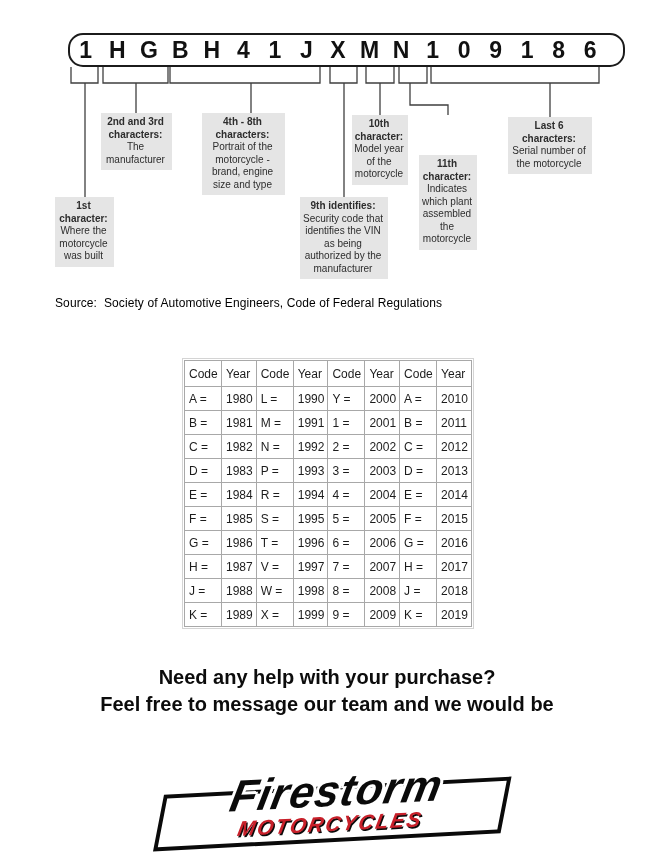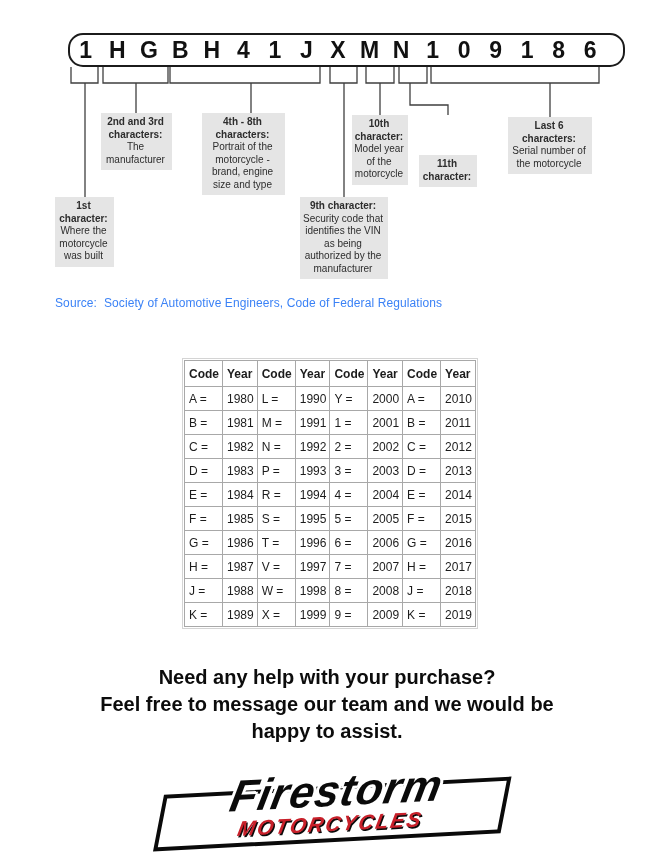--- a/index.html
+++ b/index.html
@@ -29,33 +29,33 @@
   }
   .ann .t{font-weight:bold;}
   .ann-1{left:55px;top:197px;width:59px;}
   .ann-2{left:101px;top:113px;width:71px;}
   .ann-3{left:202px;top:113px;width:83px;}
   .ann-4{left:300px;top:197px;width:88px;}
   .ann-5{left:352px;top:115px;width:56px;text-align:center;}
   .ann-6{left:419px;top:115px;width:58px;margin-top:40px;}
   .ann-7{left:508px;top:117px;width:84px;}
   .source{
-    position:absolute;left:55px;top:296px;font-size:12px;color:#3b82f6;
+    position:absolute;left:55px;top:296px;font-size:12px;color:#000000;
     white-space:pre;letter-spacing:0.1px;
   }
   
   .year-table{
     position:absolute;left:184px;top:360px;border-collapse:collapse;
     font-size:12px;color:#1c1c1c;background:#fff;
   }
   .year-table th,.year-table td{
     border:1px solid #a8a8a8;padding:0 3px 0 4px;text-align:left;
     box-sizing:border-box;white-space:nowrap;
   }
-  .year-table th{height:26px;font-weight:bold;width:37px;}
+  .year-table th{height:26px;font-weight:normal;width:37px;}
   .year-table th.yr{width:33px;}
   .year-table td{height:24px;}
   .year-table{outline:1px solid #d4d4d4;outline-offset:1px;}
   
   .help{
     position:absolute;left:0;top:656px;width:654px;text-align:center;
     font-size:20px;font-weight:bold;color:#0c0c0c;line-height:27px;margin-top:8px;
   }
   
   .logo-wrap{
@@ -135,29 +135,30 @@
     </div>
     <div class="ann ann-2">
       <span class="t">2nd and 3rd characters:</span><br> 
       <span class="b">The manufacturer</span>
     </div>
     <div class="ann ann-3">
       <span class="t">4th - 8th characters:</span><br> 
       <span class="b">Portrait of the motorcycle - brand, engine size and type</span>
     </div>
     <div class="ann ann-4">
-      <span class="t">9th character:</span><br> 
+      <span class="t">9th identifies:</span><br> 
       <span class="b">Security code that identifies the VIN as being authorized by the manufacturer</span>
     </div>
     <div class="ann ann-5">
       <span class="t">10th character:</span><br> 
       <span class="b">Model year of the motorcycle</span>
     </div>
     <div class="ann ann-6">
       <span class="t">11th character:</span><br> 
+      <span class="b">Indicates which plant assembled the motorcycle</span>
     </div>
     <div class="ann ann-7">
       <span class="t">Last 6 characters:</span><br> 
       <span class="b">Serial number of the motorcycle</span>
     </div>
 
     <div class="source">Source:  Society of Automotive Engineers, Code of Federal Regulations</div>
   </div>
 
   <table class="year-table" id="year-table">
@@ -273,21 +274,20 @@
           <td>2009</td>
           <td>K =</td>
           <td>2019</td>
         </tr>
       </tbody>
   </table>
 
   <div class="help">
     <div>Need any help with your purchase?</div>
     <div>Feel free to message our team and we would be</div>
-    <div>happy to assist.</div>
   </div>
 
   <div class="logo-wrap">
     <div class="logo-box">
       <div class="logo-brand">Firestorm</div>
       <div class="logo-sub" id="logo-sub" style="color: rgb(200, 32, 42);">MOTORCYCLES</div>
     </div>
   </div>
 
 </div>

